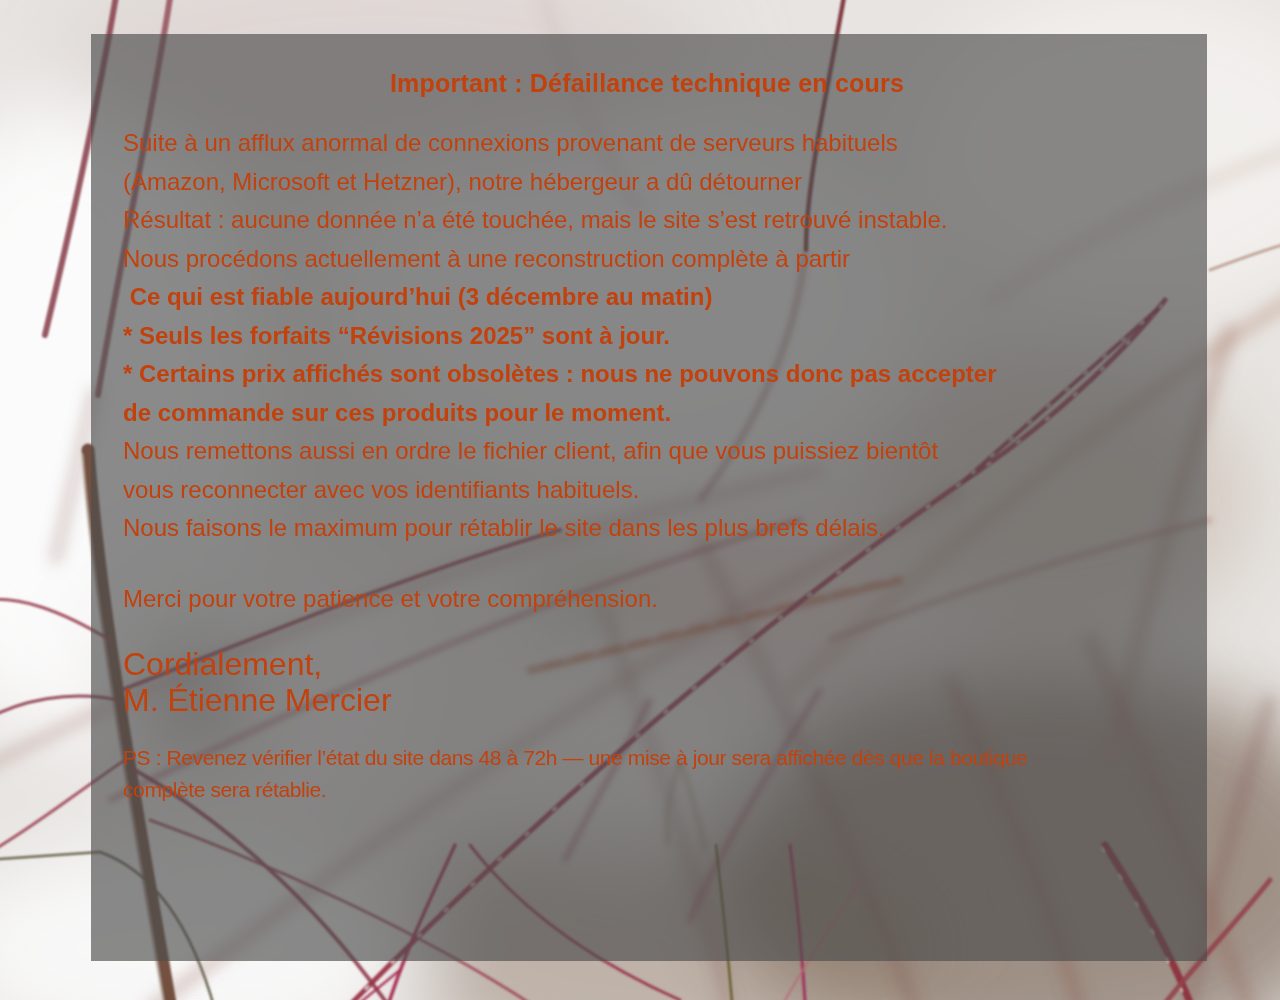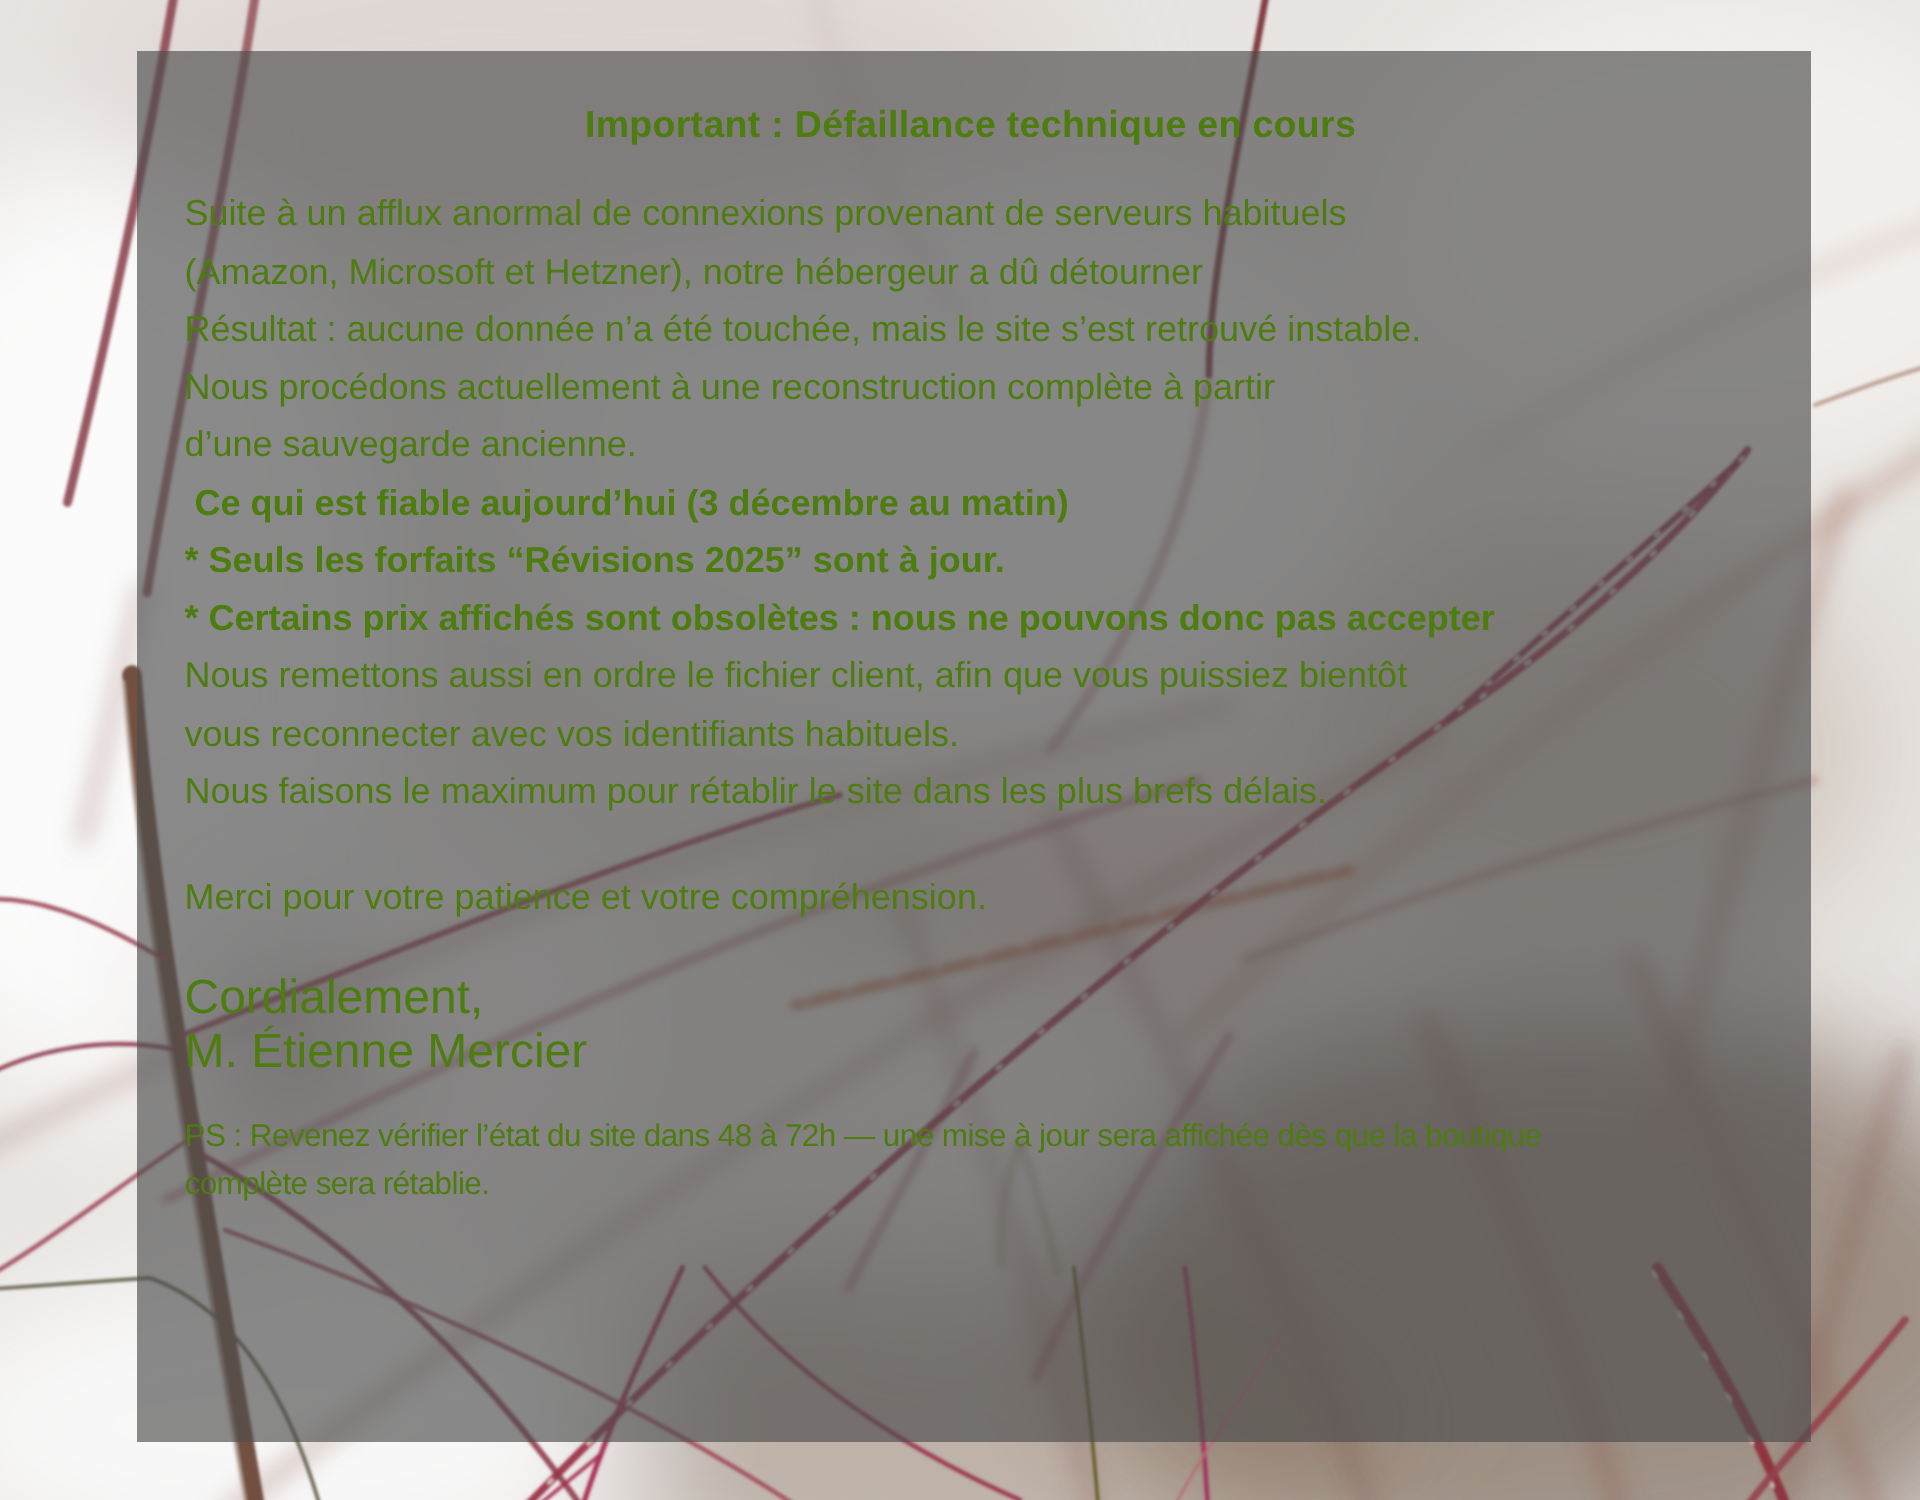--- a/index.html
+++ b/index.html
@@ -1,21 +1,21 @@
 <!DOCTYPE html>
 <html><head>
 <meta charset="utf-8">
 <style>
   html,body{margin:0;padding:0;background:#e7e4e1;}
   .stage{position:relative;width:1280px;height:1000px;overflow:hidden;
          font-family:"Liberation Sans",sans-serif;}
   .bg{position:absolute;left:0;top:0;width:1280px;height:1000px;display:block;}
   .panel{position:absolute;left:91px;top:34px;width:1116px;height:927px;
          box-sizing:border-box;padding:34px 36px 0 32px;
-         background:rgba(77,77,77,0.65);color:#4d7c0f;}
+         background:rgba(77,77,77,0.65);color:#c2410c;}
   .title{margin:0;font-size:25px;line-height:31px;font-weight:700;
          text-align:center;letter-spacing:.2px;}
   .body-block{margin-top:25px;}
   .line{margin:0;font-size:24px;line-height:38.5px;font-weight:400;white-space:pre;}
   .line.bold{font-weight:700;}
   .thanks{margin:32px 0 0;font-size:24px;line-height:38.5px;white-space:pre;}
   .signoff{margin:28px 0 0;}
   .signoff p{margin:0;font-size:32px;line-height:36px;white-space:pre;}
   .ps{margin:24px 0 0;}
   .ps p{margin:0;font-size:21px;line-height:32px;letter-spacing:-0.4px;white-space:pre;}
@@ -116,24 +116,24 @@
   </svg>
 
   <div class="panel">
     <h1 class="title">Important : Défaillance technique en cours</h1>
 
     <div class="body-block">
       <p class="line">Suite à un afflux anormal de connexions provenant de serveurs habituels</p>
       <p class="line">(Amazon, Microsoft et Hetzner), notre hébergeur a dû détourner</p>
       <p class="line">Résultat : aucune donnée n’a été touchée, mais le site s’est retrouvé instable.</p>
       <p class="line">Nous procédons actuellement à une reconstruction complète à partir</p>
-      <p class="line">d’une sauvegarde ancienne.</p>
       <p class="line bold"> Ce qui est fiable aujourd’hui (3 décembre au matin)</p>
       <p class="line bold">* Seuls les forfaits “Révisions 2025” sont à jour.</p>
       <p class="line bold">* Certains prix affichés sont obsolètes : nous ne pouvons donc pas accepter</p>
+      <p class="line bold">de commande sur ces produits pour le moment.</p>
       <p class="line">Nous remettons aussi en ordre le fichier client, afin que vous puissiez bientôt</p>
       <p class="line">vous reconnecter avec vos identifiants habituels.</p>
       <p class="line">Nous faisons le maximum pour rétablir le site dans les plus brefs délais.</p>
     </div>
 
     <p class="thanks">Merci pour votre patience et votre compréhension.</p>
 
     <div class="signoff">
       <p>Cordialement,</p>
       <p>M. Étienne Mercier</p>

